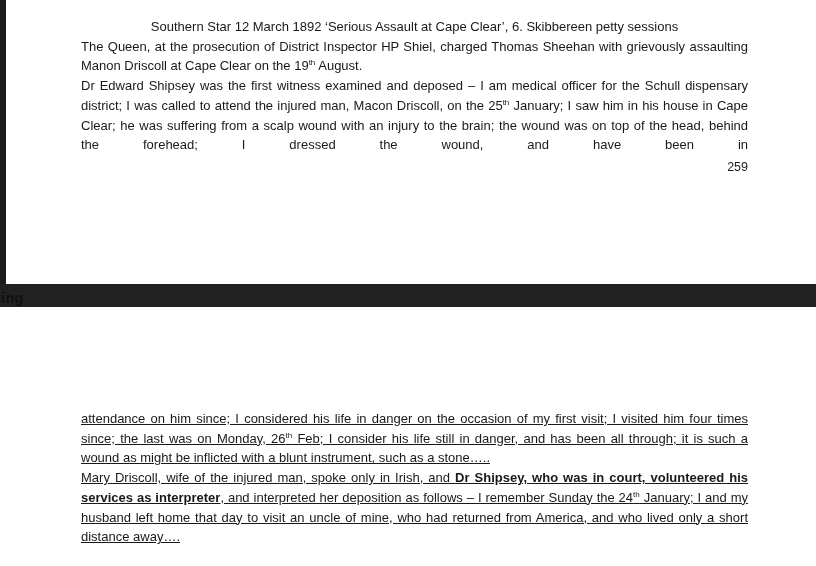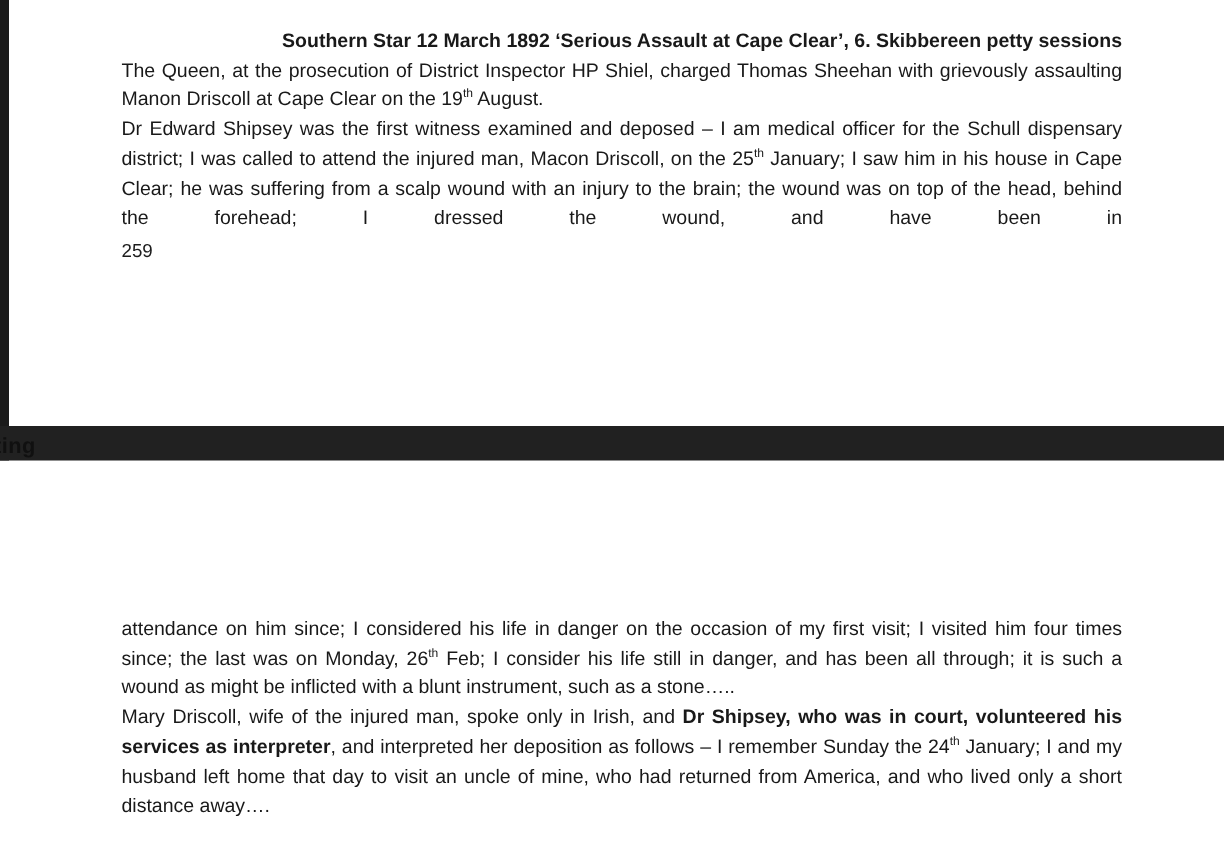--- a/index.html
+++ b/index.html
@@ -16,43 +16,43 @@
 
   .text-block {
     position: absolute;
     left: 81px;
     width: 667px;
     color: #191919;
     font-size: 13px;
     line-height: 19.7px;
   }
   .text-block-top { top: 17px; }
-  .text-block-bottom { top: 409px; }
+  .text-block-bottom { top: 409px; text-decoration: underline; }
 
   .para {
     text-align: justify;
     color: #191919;
   }
   .para.justify-last {
     text-align-last: justify;
   }
   .title-line {
-    font-weight: 700;
-    text-align: right;
+    font-weight: 400;
+    text-align: center;
     white-space: nowrap;
   }
   sup {
     font-size: 0.62em;
     vertical-align: super;
     line-height: 0;
   }
   .bold-seg { font-weight: 700; }
 
   .page-number {
-    text-align: left;
+    text-align: right;
     margin-top: 3px;
     font-size: 12.5px;
     color: #1c1c1c;
   }
 
   .scan-edge-left {
     position: absolute;
     left: 0;
     top: 0;
     width: 6px;

